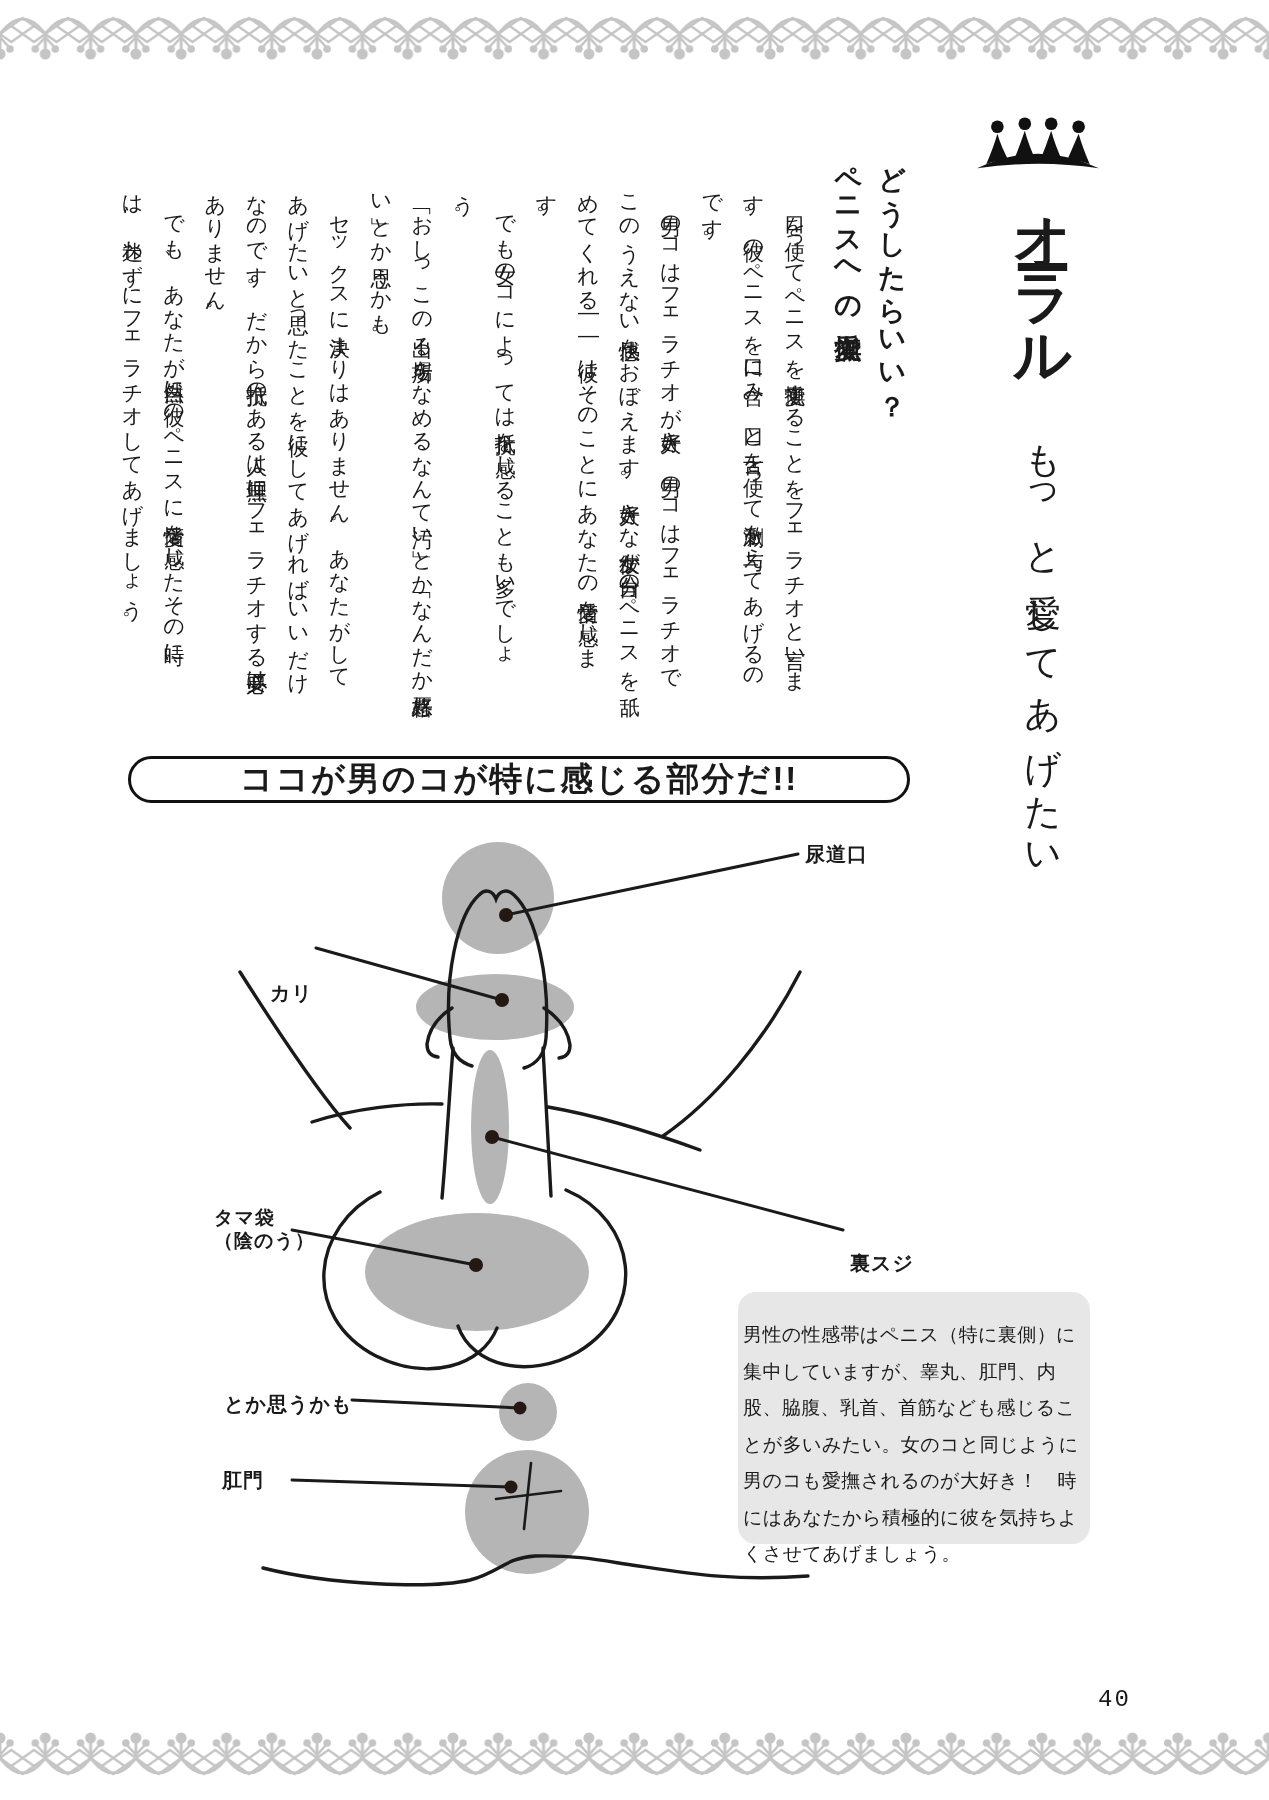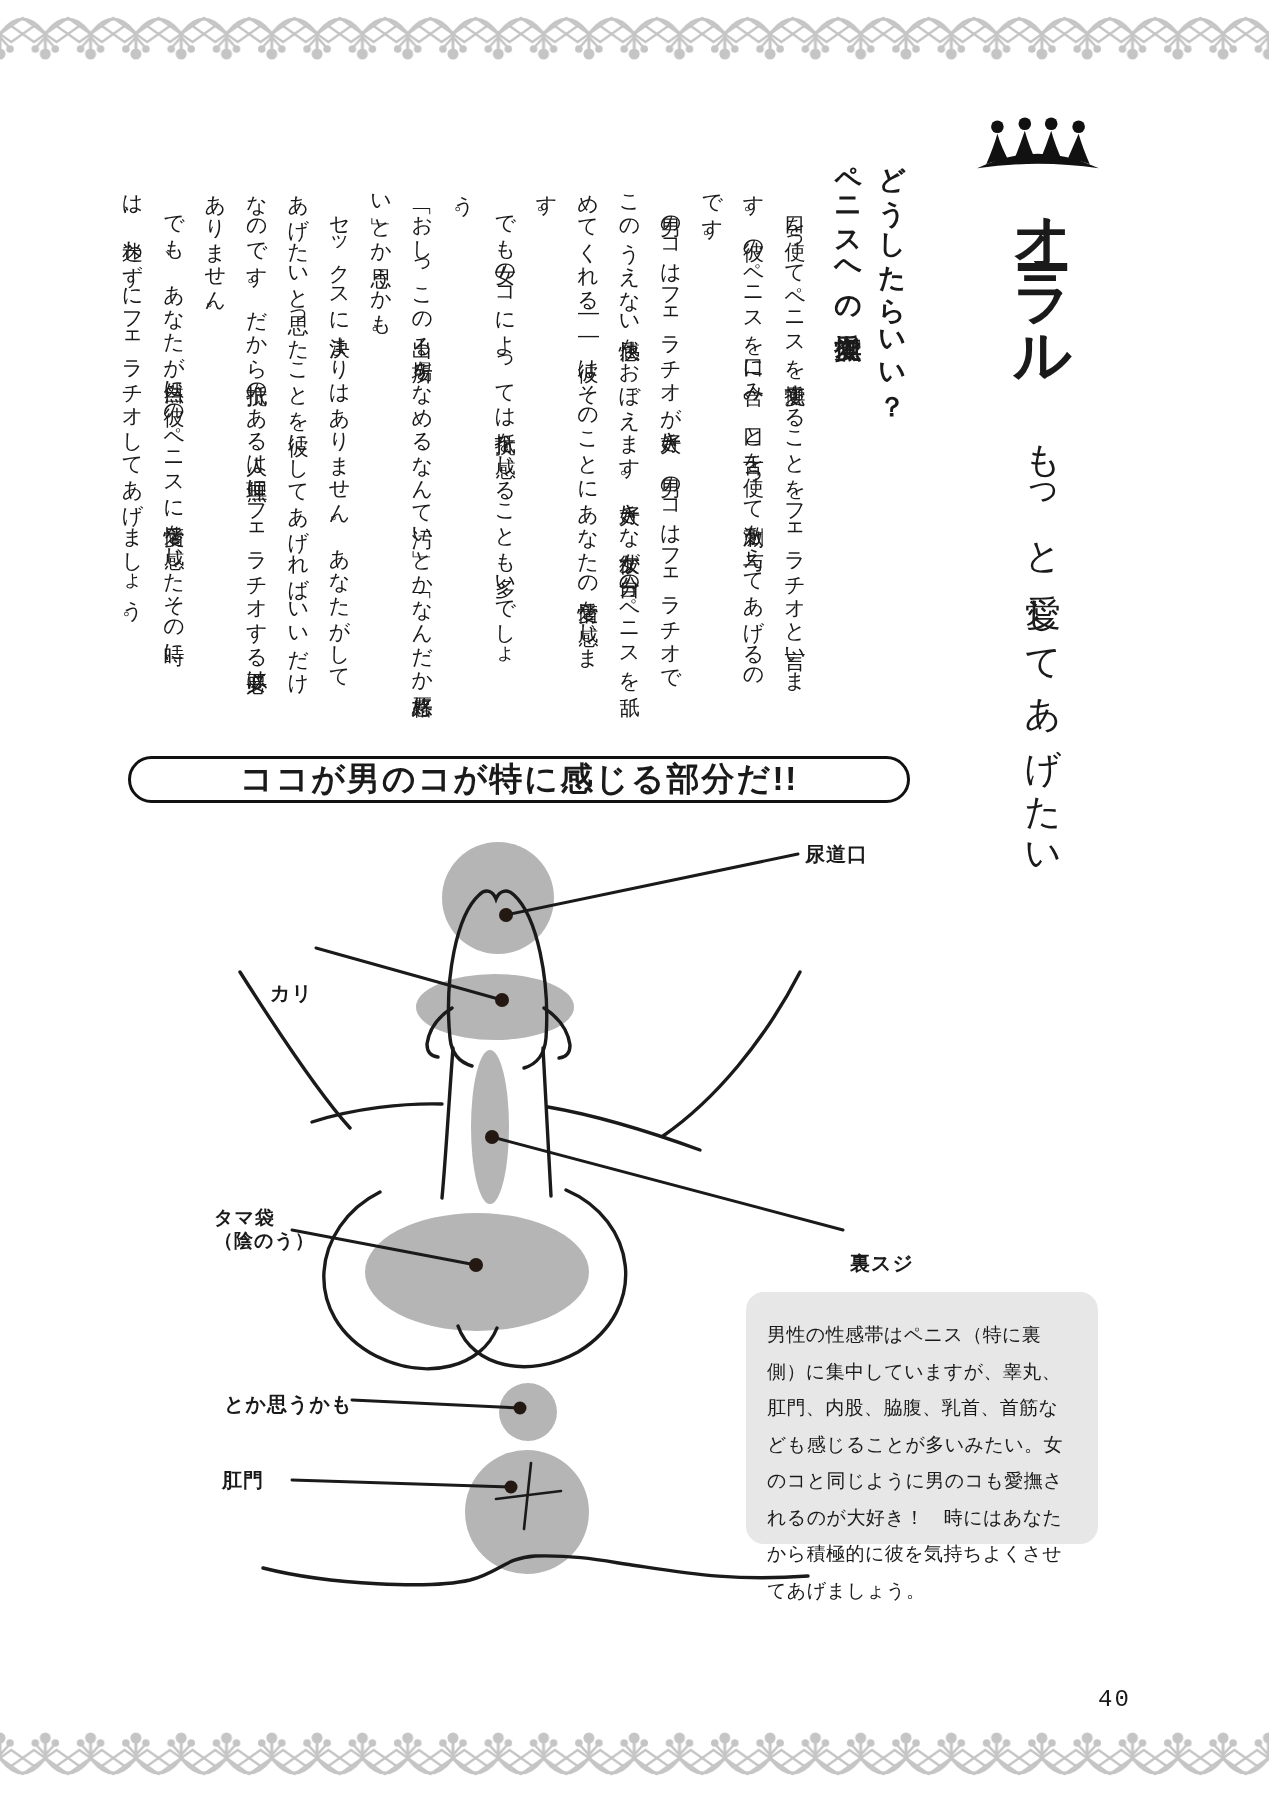--- a/index.html
+++ b/index.html
@@ -39,21 +39,21 @@
   .dlabel{font-size:20px;font-weight:600;letter-spacing:1px;white-space:nowrap;}
   #label-meatus{left:805px;top:841px;text-align:center;}
   #label-kari{left:270px;top:980px;}
   #label-urasuji{left:850px;top:1250px;}
   #label-tamabukuro{left:186px;top:1206px;width:100px;line-height:23px;font-size:19px;margin-left:28px;}
   #label-ari{left:224px;top:1391px;}
   #label-koumon{left:222px;top:1467px;}
 
   
   #note-box{left:738px;top:1292px;width:352px;height:252px;background:#e7e7e7;border-radius:18px;
-      box-sizing:border-box;padding:25px 21px;font-size:19px;line-height:36.5px;letter-spacing:0.4px;margin-left:8px;}
+      box-sizing:border-box;padding:25px 5px;font-size:19px;line-height:36.5px;letter-spacing:0.4px;}
 
   
   #page-number{left:1098px;top:1686px;font-family:Liberation Mono, monospace;font-size:24px;letter-spacing:2px;}
 </style>
 </head>
 <body>
 
 <div id="page">
 
   <svg id="lace-top" class="abs" viewBox="0 0 1269 72" preserveAspectRatio="none">

